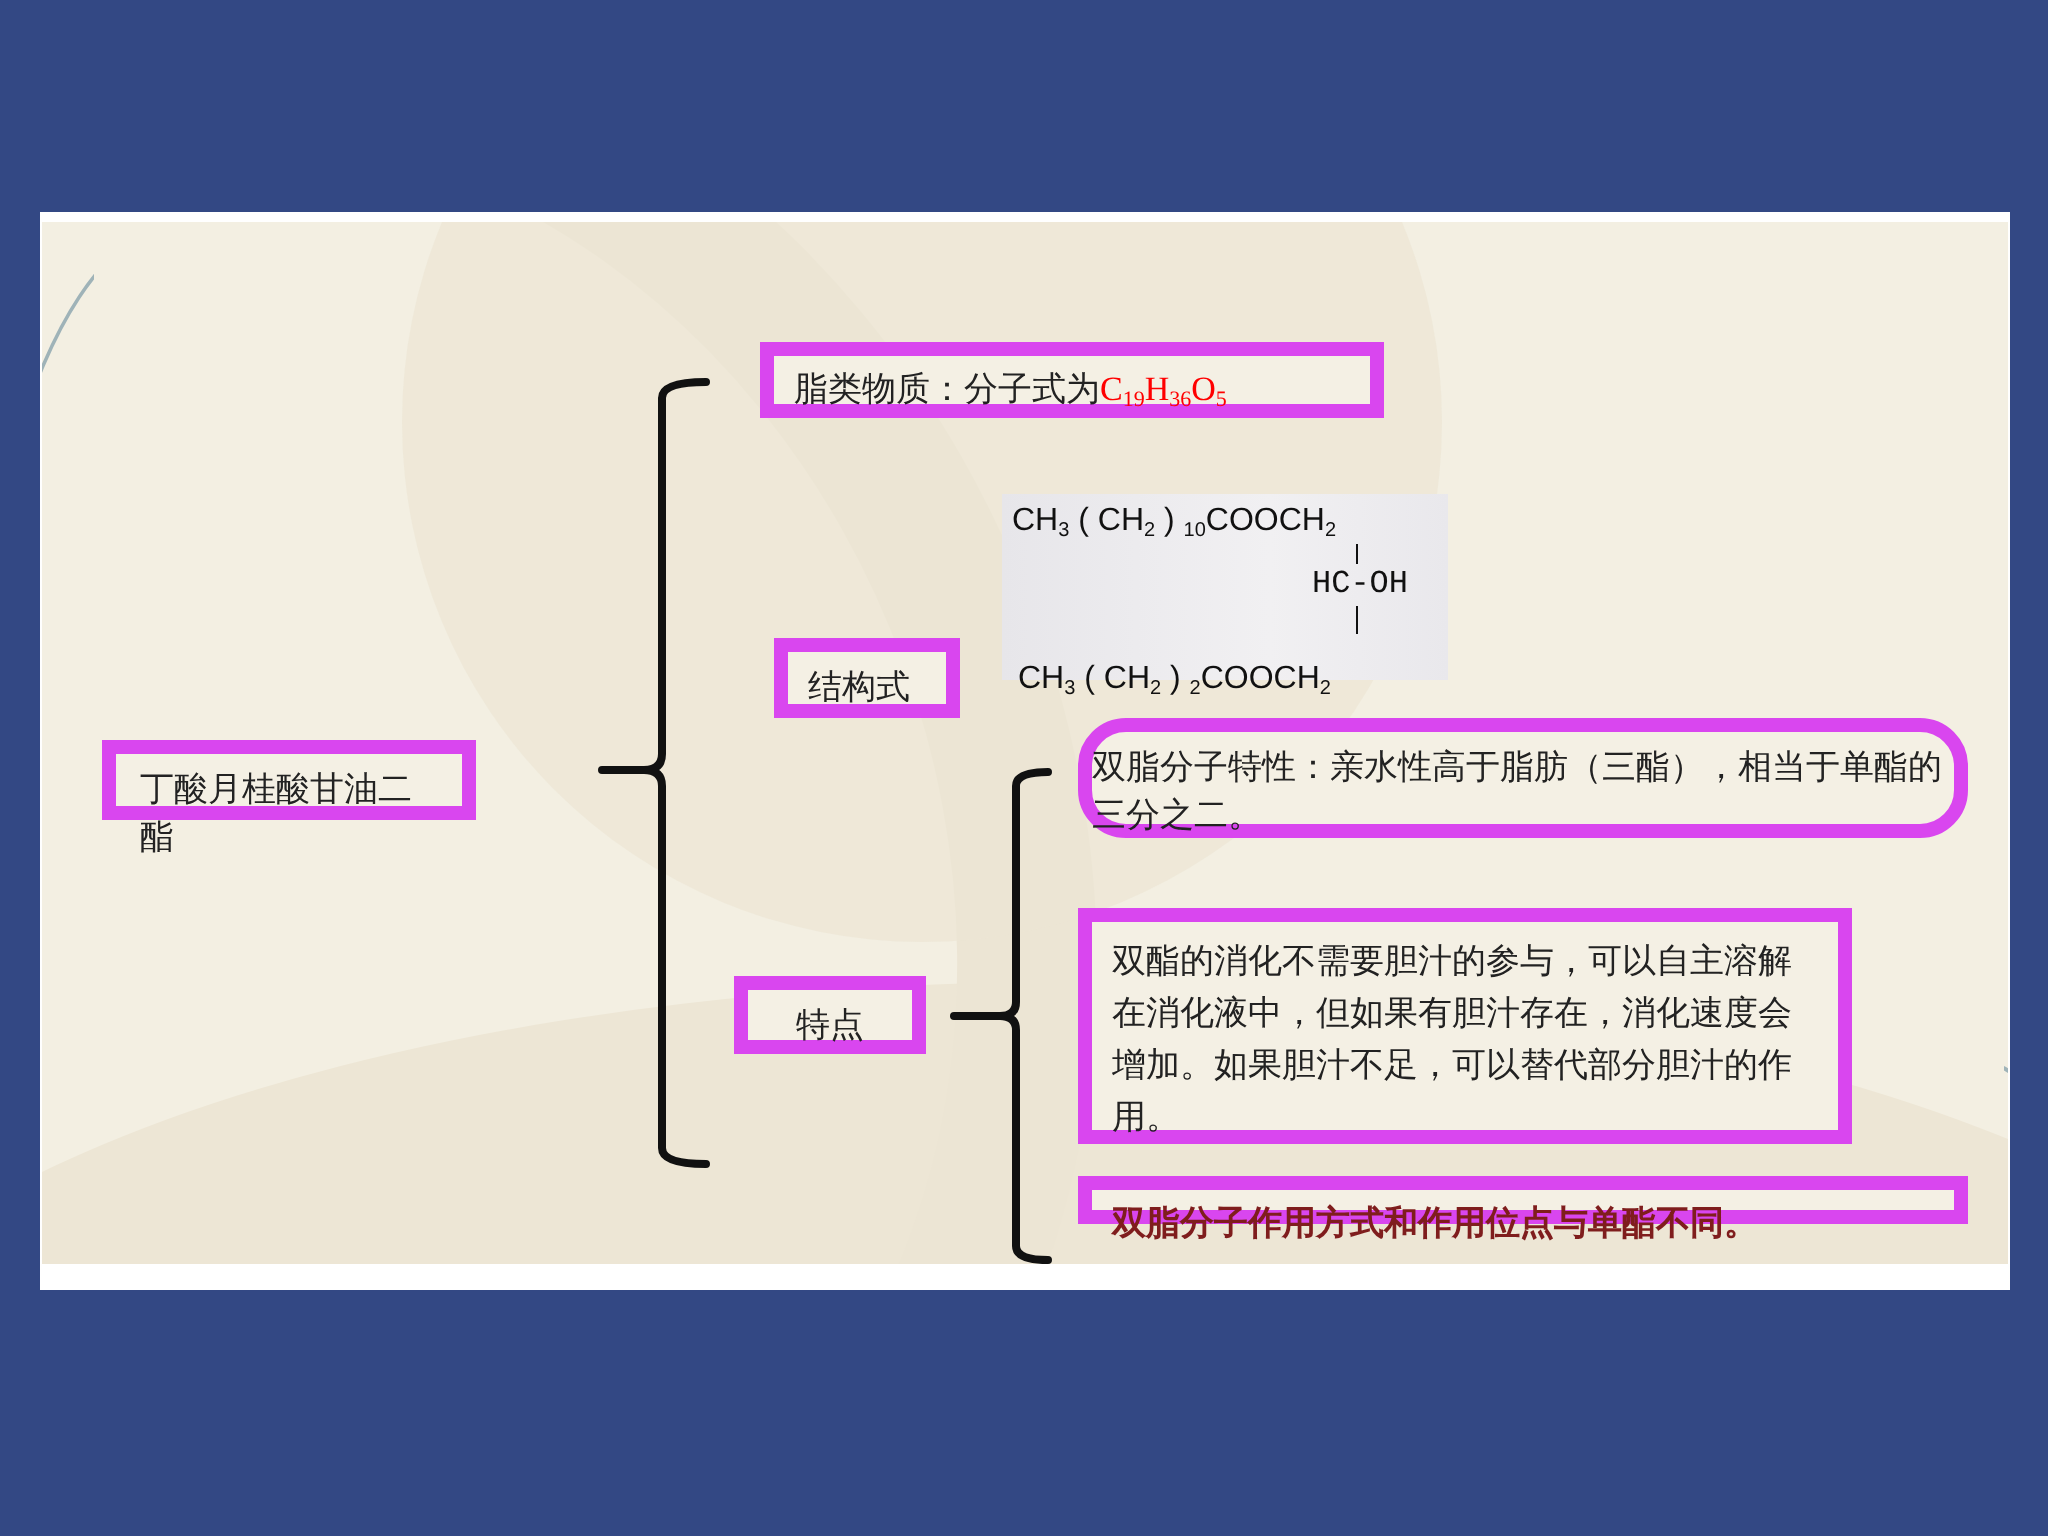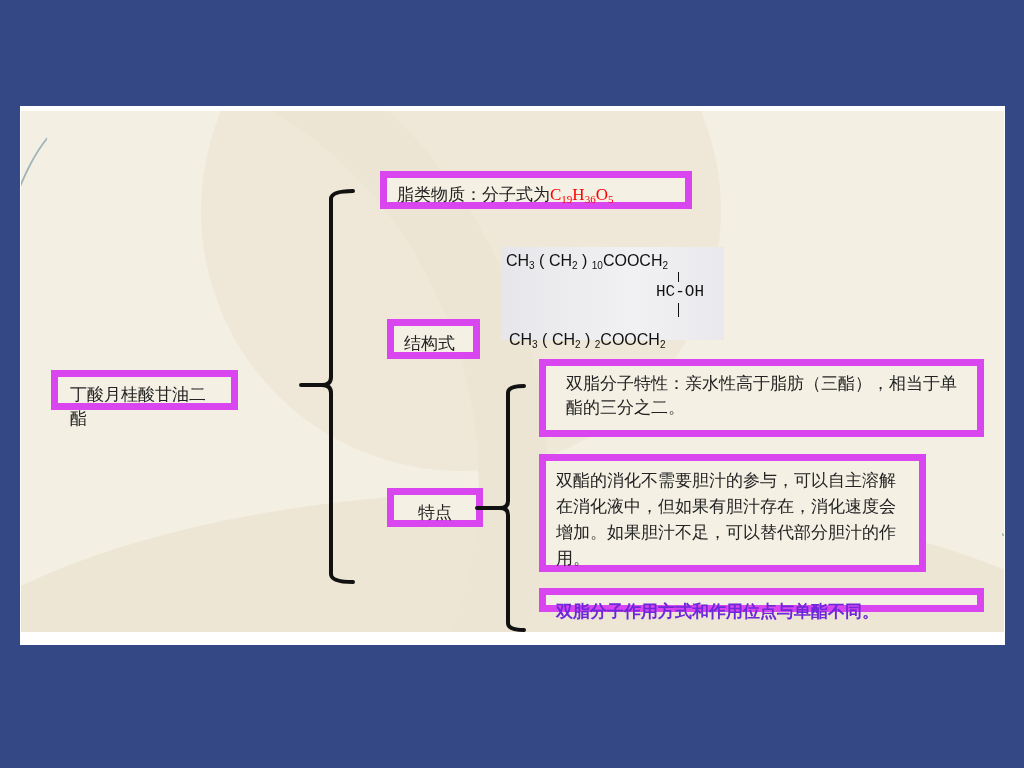--- a/index.html
+++ b/index.html
@@ -76,33 +76,33 @@
         <span>CH</span><sub>3</sub><span> ( CH</span><sub>2</sub><span> ) </span><sub>10</sub><span>COOCH</span><sub>2</sub>
       </div>
       <div class="bond" style="left:177px; top:25px; height:10px;"></div>
       <div class="ln" style="left:155px; top:36px;font-family:Liberation Mono, monospace;">HC-OH</div>
       <div class="bond" style="left:177px; top:56px; height:14px;"></div>
       <div class="ln" style="left:8px; top:68px;margin-top:16px;">
         <span>CH</span><sub>3</sub><span> ( CH</span><sub>2</sub><span> )  </span><sub>2</sub><span>COOCH</span><sub>2</sub>
       </div>
     </div>
 
-    <div class="box" style="left:366px; top:377px; width:96px; height:39px; padding:6px 0; text-align:center;">
+    <div class="box" style="left:346px; top:377px; width:96px; height:39px; padding:6px 0; text-align:center;">
       <span>特点</span>
     </div>
 
     <svg class="brace" style="left:451px; top:272px;" width="60" height="250">
       <path d="M52 3 Q36 3 36 10 L36 118 Q36 125 28 125 L5 125 M28 125 Q36 125 36 132 L36 240 Q36 247 52 247" fill="none" stroke="#111" stroke-width="4" stroke-linecap="round"></path>
     </svg>
 
-    <div class="box" style="left:518px; top:248px; width:445px; height:78px; padding:6px 20px;">
+    <div class="box" style="left:518px; top:248px; width:445px; height:60px; padding:6px 0;border-radius:24px;">
       <span>双脂分子特性：亲水性高于脂肪（三酯），相当于单酯的三分之二。</span>
     </div>
 
     <div class="box" style="left:518px; top:343px; width:387px; height:118px; padding:7px 10px; line-height:26px;">
       <span>双酯的消化不需要胆汁的参与，可以自主溶解在消化液中，但如果有胆汁存在，消化速度会增加。如果胆汁不足，可以替代部分胆汁的作用。</span>
     </div>
 
-    <div class="box red" style="left:518px; top:477px; width:445px; height:20px; padding:5px 10px; font-weight:bold; color:#6d28d9;">
+    <div class="box red" style="left:518px; top:477px; width:445px; height:20px; padding:5px 10px; font-weight:bold; color:#7f1d1d;">
       <span>双脂分子作用方式和作用位点与单酯不同。</span>
     </div>
   </div>
 </div>
 
 </body></html>

